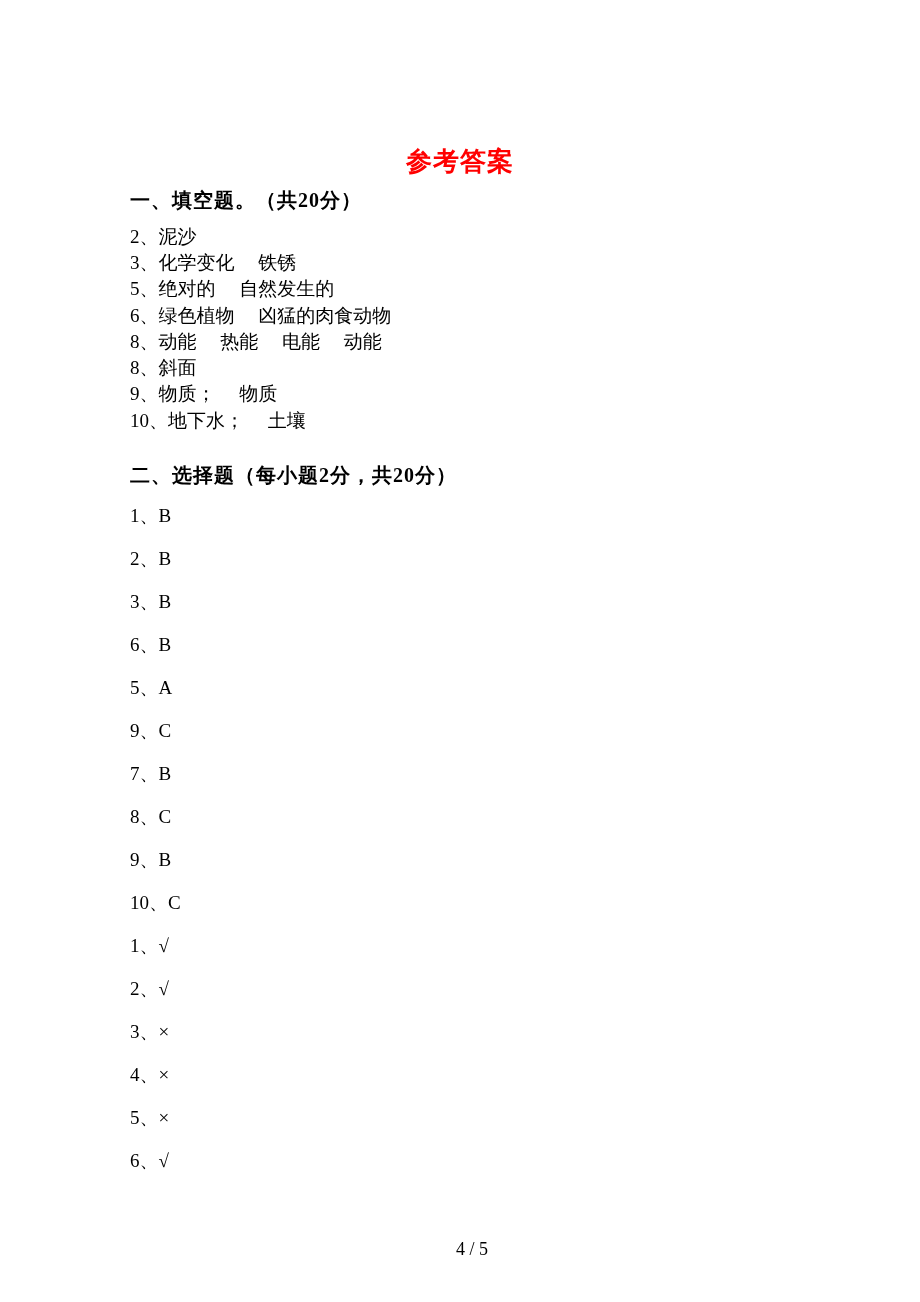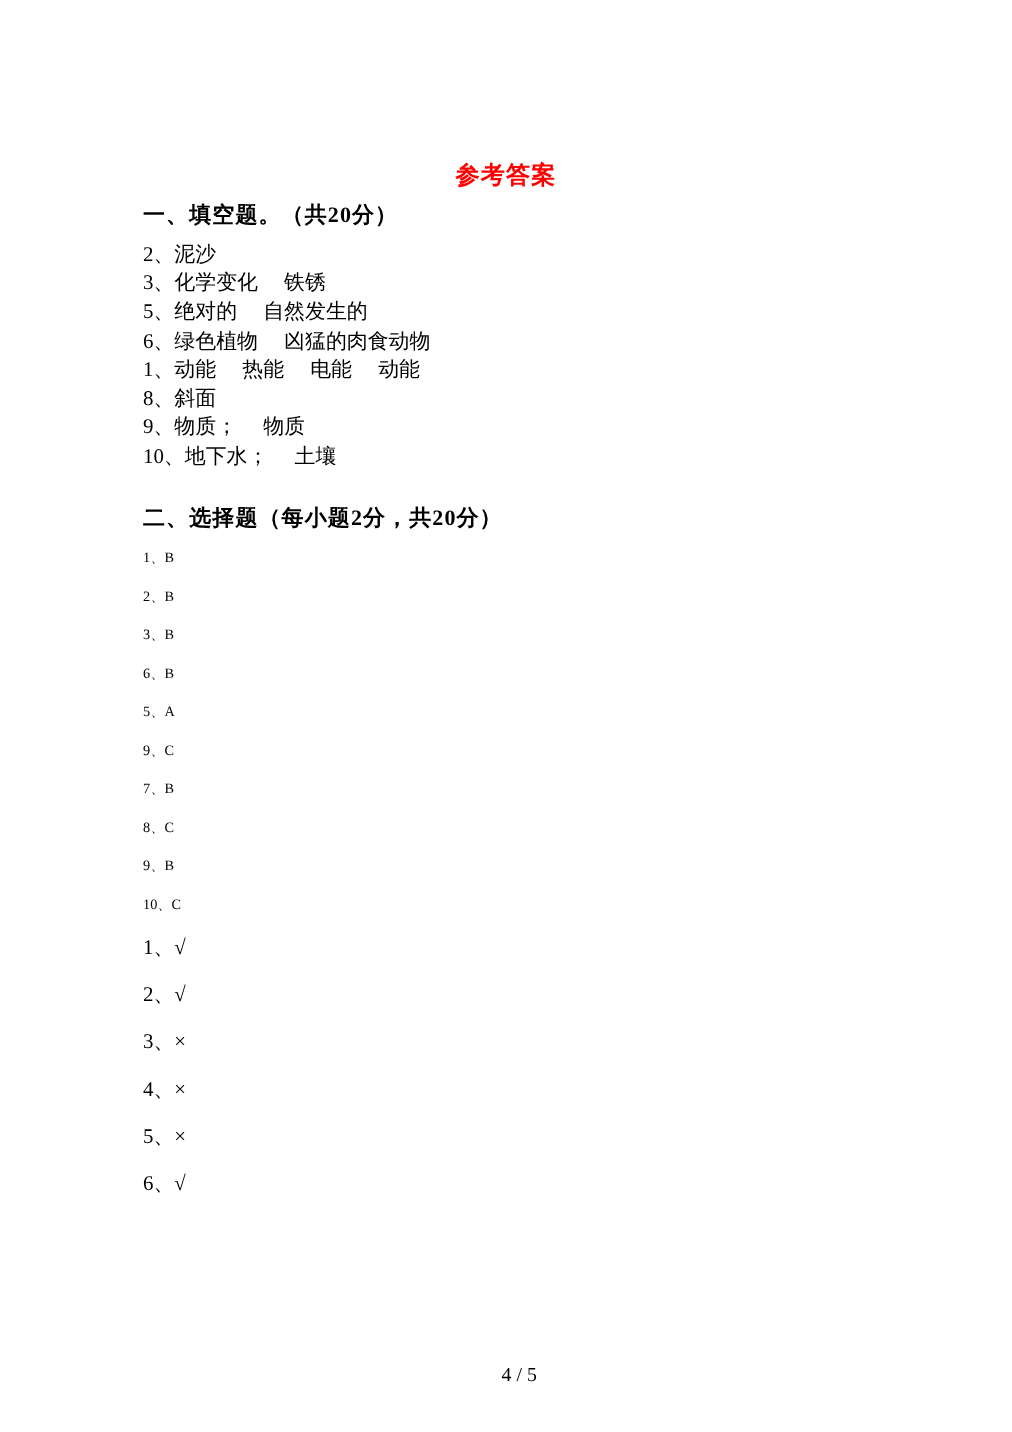--- a/index.html
+++ b/index.html
@@ -13,21 +13,21 @@
       background: #ffffff;
       font-family: "SimSun", "宋体", serif;
       position: relative;
       color: #000;
     }
     .page {
       padding: 144px 130px 0 130px;
     }
     .title {
       text-align: center;
-      font-size: 22px;
+      font-size: 26px;
       font-weight: bold;
       color: #ff0000;
       letter-spacing: 1px;
     }
     .section-header {
       font-size: 20px;
       font-weight: bold;
       margin-top: 8px;
       margin-bottom: 10px;
       letter-spacing: 1px;
@@ -35,21 +35,21 @@
     .section-header.spaced {
       margin-top: 28px;
       margin-bottom: 14px;
     }
     .fill-item {
       font-size: 19px;
       line-height: 1.38;
       white-space: pre;
     }
     .choice-item {
-      font-size: 13px;
+      font-size: 19px;
       margin-bottom: 17px;
       white-space: pre;
     }
     .judge-item {
       font-size: 19px;
       margin-bottom: 17px;
       white-space: pre;
     }
     .footer {
       position: absolute;
@@ -65,21 +65,21 @@
 <body>
 
 <div class="page">
   <div class="title">参考答案</div>
 
   <div class="section-header">一、填空题。（共20分）</div>
   <div class="fill-item">2、泥沙</div>
   <div class="fill-item">3、化学变化     铁锈</div>
   <div class="fill-item">5、绝对的     自然发生的</div>
   <div class="fill-item">6、绿色植物     凶猛的肉食动物</div>
-  <div class="fill-item">1、动能     热能     电能     动能</div>
+  <div class="fill-item">8、动能     热能     电能     动能</div>
   <div class="fill-item">8、斜面</div>
   <div class="fill-item">9、物质；     物质</div>
   <div class="fill-item">10、地下水；     土壤</div>
 
   <div class="section-header spaced">二、选择题（每小题2分，共20分）</div>
   <div class="choice-item">1、B</div>
   <div class="choice-item">2、B</div>
   <div class="choice-item">3、B</div>
   <div class="choice-item">6、B</div>
   <div class="choice-item">5、A</div>

